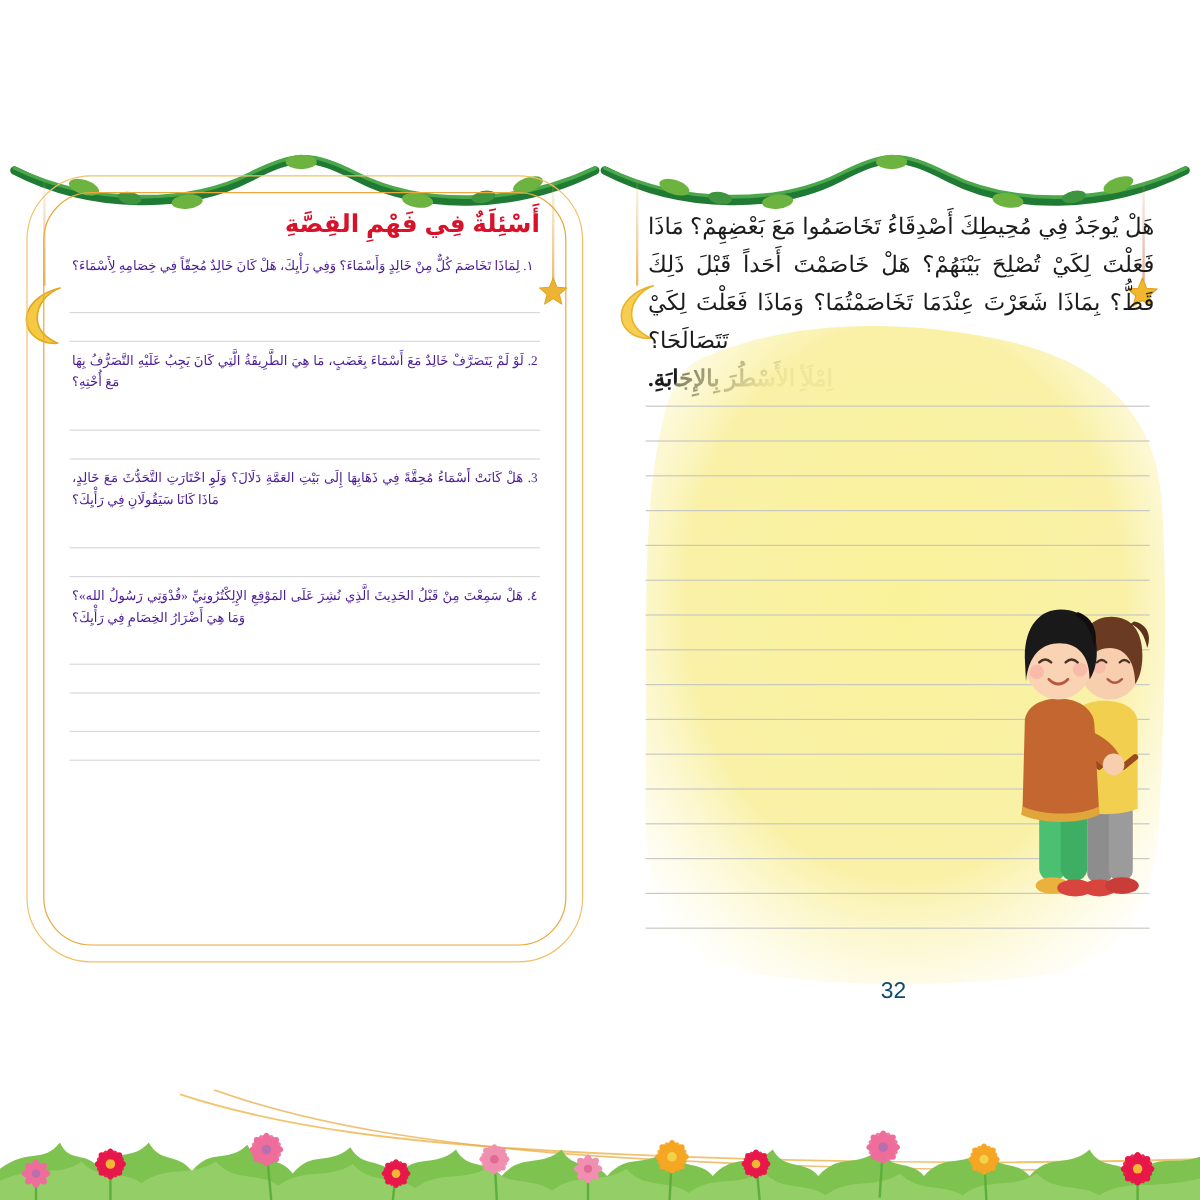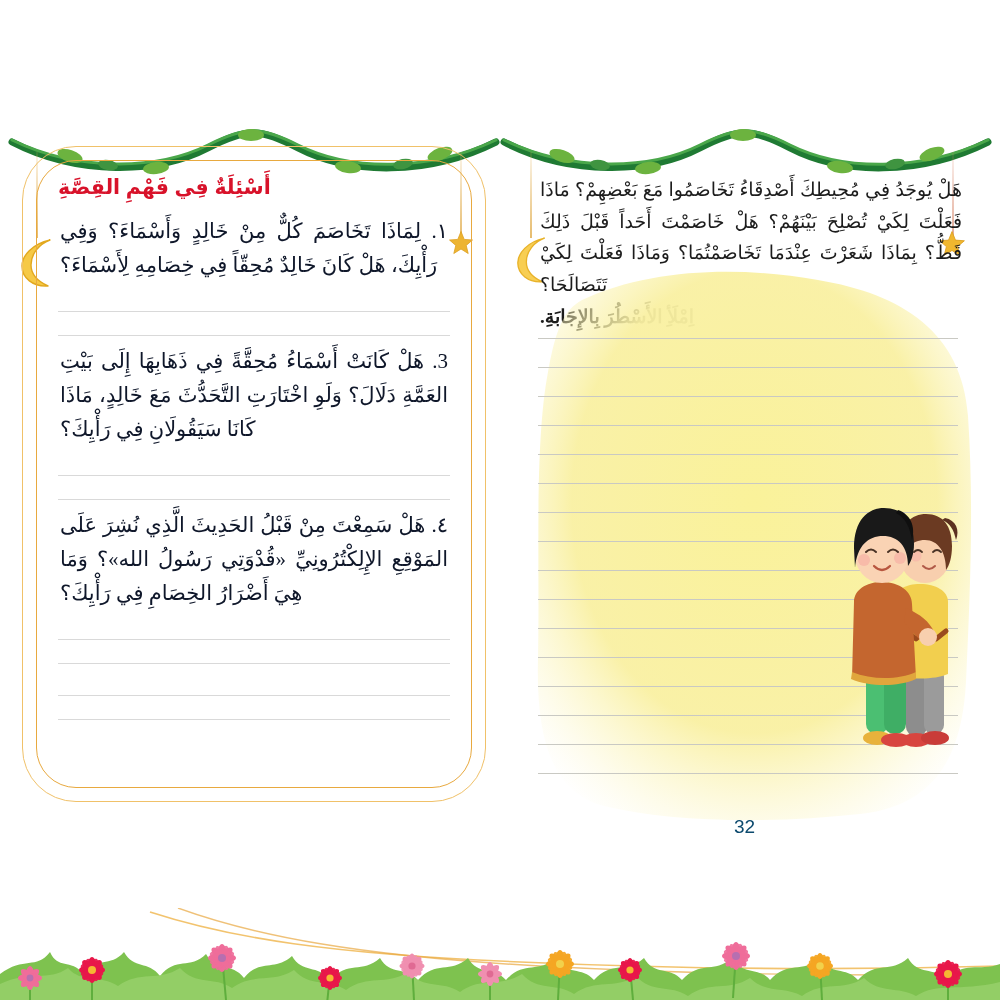--- a/index.html
+++ b/index.html
@@ -50,33 +50,33 @@
   
   .left-content {
     position: absolute;
     left: 50px; top: 56px; right: 50px; bottom: 84px;
   }
 
   .qa-title {
     color: #d8122a;
     font-weight: bold;
     font-size: 20.5px;
-    text-align: left;
+    text-align: right;
     letter-spacing: .2px;
     margin-bottom: 14px;
     line-height: 1.25;
     font-family: "Liberation Sans", "DejaVu Sans", sans-serif;
   }
 
   .question-block { margin-bottom: 8px; }
 
   .question-text {
-    font-size: 21px;
+    font-size: 11px;
     line-height: 1.62;
-    color: #0f172a;
+    color: #4c1d95;
     text-align: justify;
     text-align-last: left;
     direction: rtl;
     padding: 0 2px;
   }
 
   .answer-line {
     height: 24px;
     border-bottom: 1.3px solid #d9d9d9;
   }
@@ -183,20 +183,25 @@
     </svg>
 
     <div class="frame-outer"></div>
     <div class="frame-inner"></div>
 
     <div class="left-content">
       <div class="qa-title">أَسْئِلَةٌ فِي فَهْمِ القِصَّةِ</div>
       <div id="questions-host">
           <div class="question-block">
             <div class="question-text">١. لِمَاذَا تَخَاصَمَ كُلٌّ مِنْ خَالِدٍ وَأَسْمَاءَ؟ وَفِي رَأْيِكَ، هَلْ كَانَ خَالِدٌ مُحِقّاً فِي خِصَامِهِ لِأَسْمَاءَ؟</div>
+            <div class="answer-line first"></div>
+            <div class="answer-line"></div>
+          </div>
+          <div class="question-block">
+            <div class="question-text">2. لَوْ لَمْ يَتَصَرَّفْ خَالِدٌ مَعَ أَسْمَاءَ بِغَضَبٍ، مَا هِيَ الطَّرِيقَةُ الَّتِي كَانَ يَجِبُ عَلَيْهِ التَّصَرُّفُ بِهَا مَعَ أُخْتِهِ؟</div>
             <div class="answer-line first"></div>
             <div class="answer-line"></div>
           </div>
           <div class="question-block">
             <div class="question-text">3. هَلْ كَانَتْ أَسْمَاءُ مُحِقَّةً فِي ذَهَابِهَا إِلَى بَيْتِ العَمَّةِ دَلَالَ؟ وَلَوِ اخْتَارَتِ التَّحَدُّثَ مَعَ خَالِدٍ، مَاذَا كَانَا سَيَقُولَانِ فِي رَأْيِكَ؟</div>
             <div class="answer-line first"></div>
             <div class="answer-line"></div>
           </div>
           <div class="question-block">
             <div class="question-text">٤. هَلْ سَمِعْتَ مِنْ قَبْلُ الحَدِيثَ الَّذِي نُشِرَ عَلَى المَوْقِعِ الإِلِكْتُرُونِيِّ «قُدْوَتِي رَسُولُ الله»؟ وَمَا هِيَ أَضْرَارُ الخِصَامِ فِي رَأْيِكَ؟</div>

